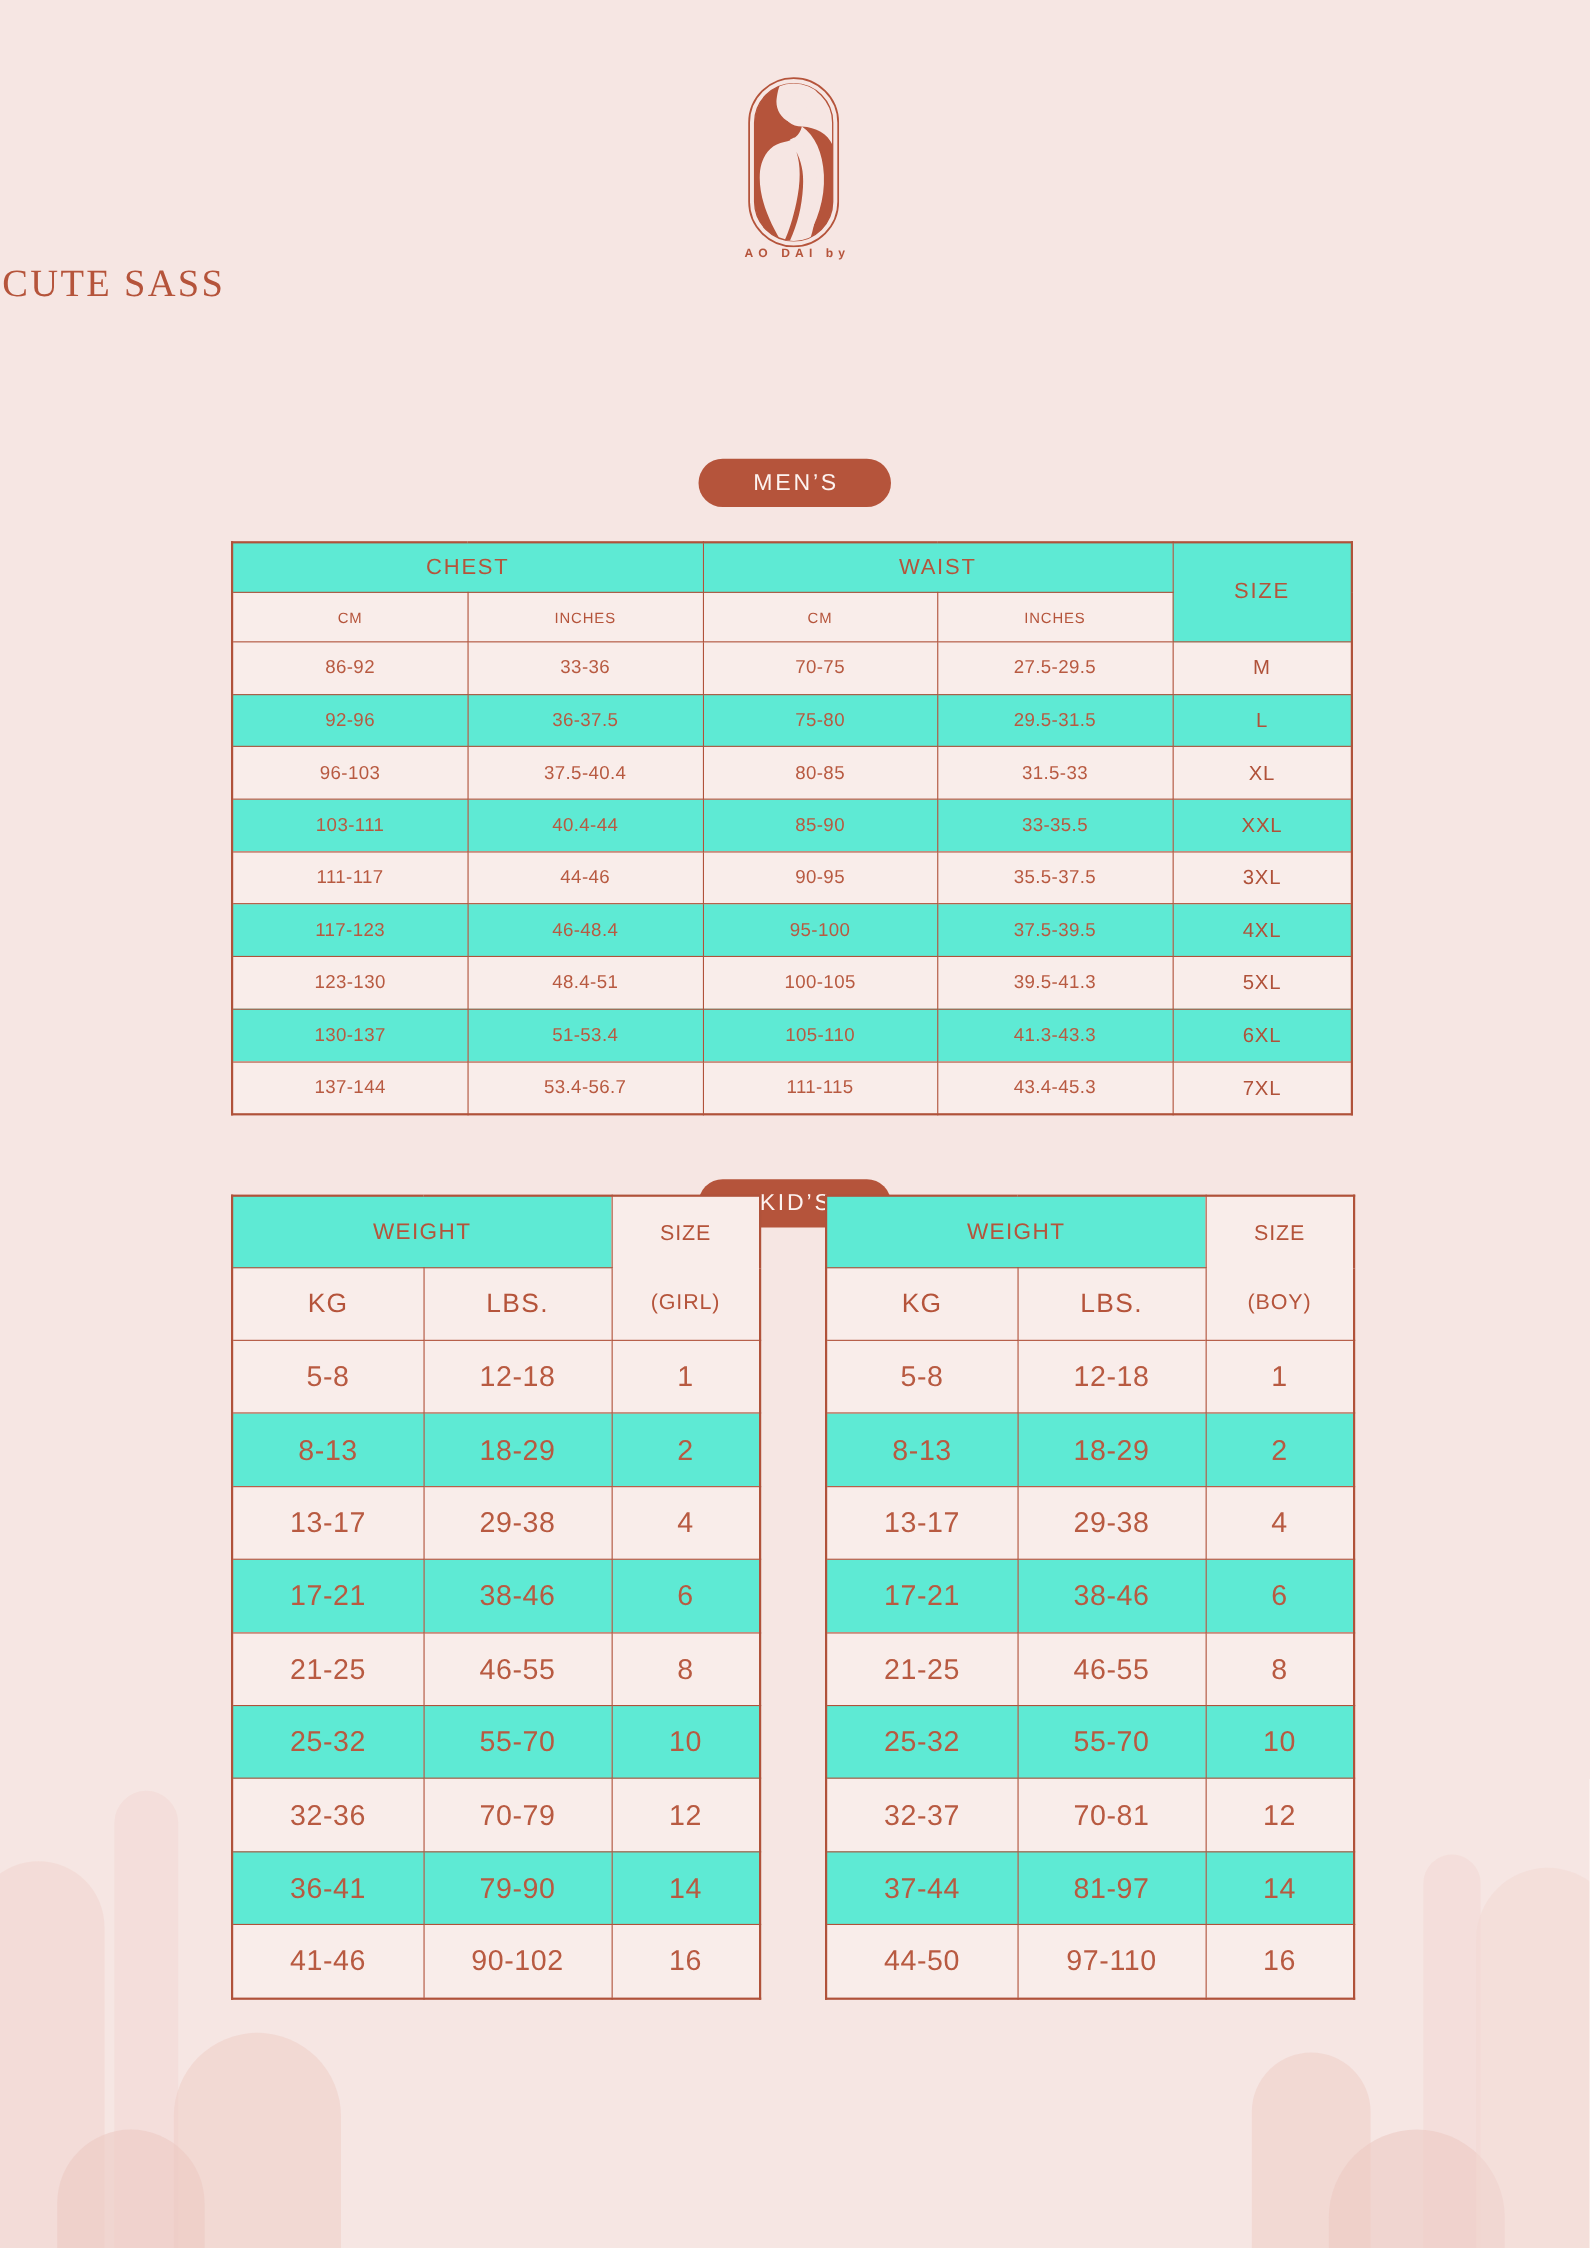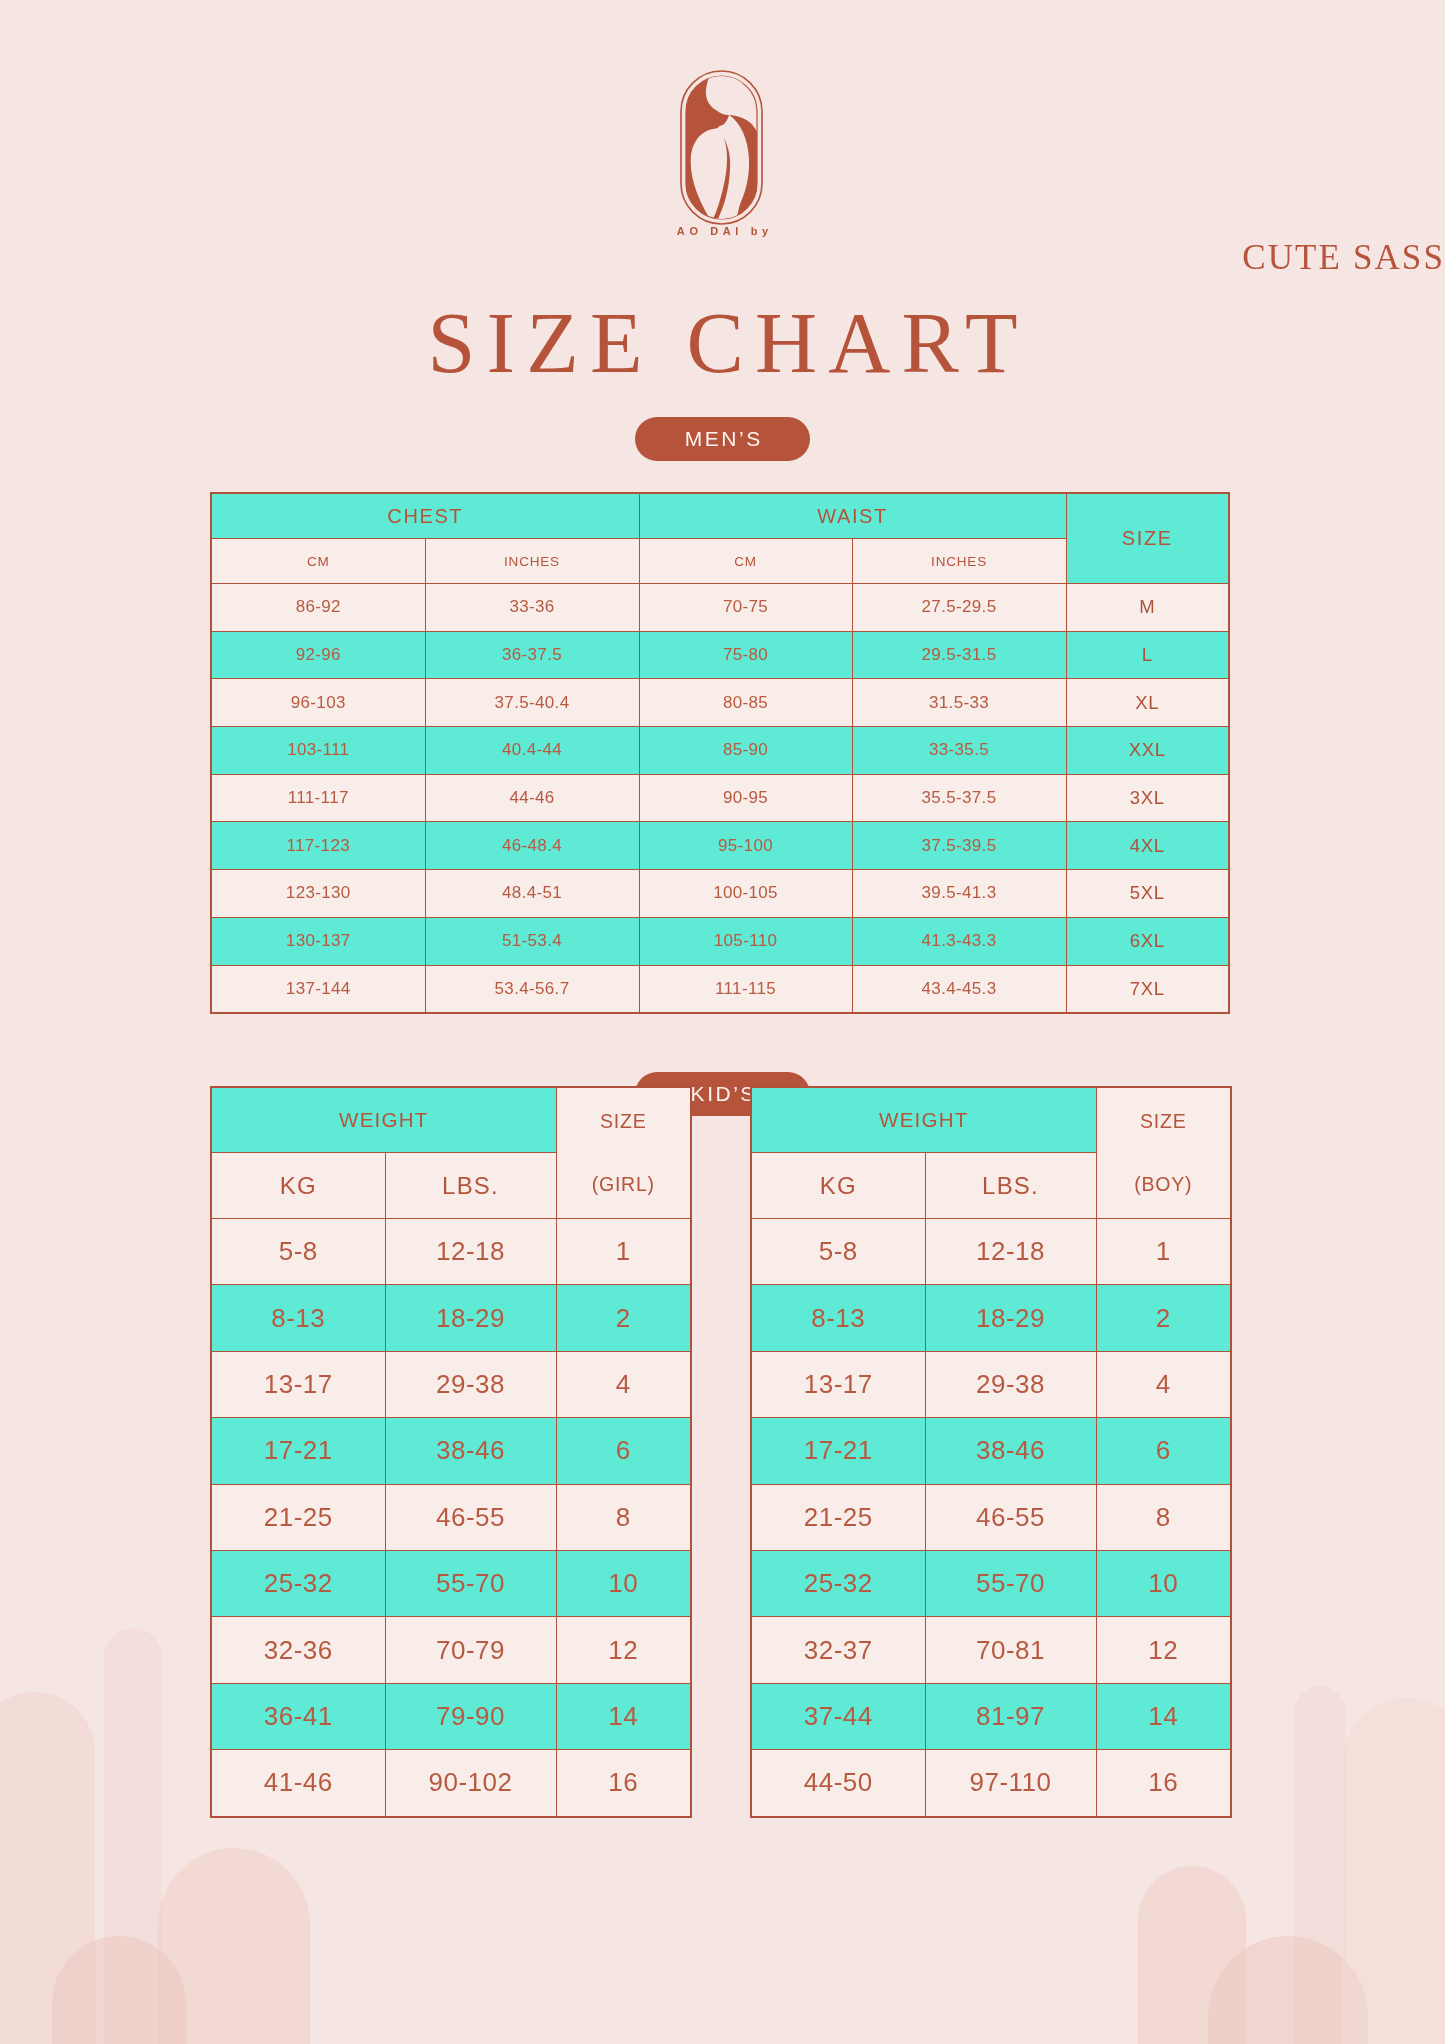--- a/index.html
+++ b/index.html
@@ -15,21 +15,21 @@
   
   .logo-wrap{position:absolute;left:680px;top:70px;width:83px;height:155px;}
   .brand-tagline{
     position:absolute;left:0;top:225px;width:100%;
     text-align:center;color:#b5543b;
     font-size:11px;letter-spacing:0.42em;text-indent:0.42em;
     font-weight:bold;
   }
   .brand-name{
     position:absolute;left:0;top:238px;width:100%;
-    text-align:right;color:#b5543b;
+    text-align:left;color:#b5543b;
     font-family:"Liberation Serif", serif;
     font-size:35px;letter-spacing:0.06em;text-indent:0.06em;
     font-weight:400;
   }
   
   .page-title{
     position:absolute;left:0;top:300px;width:100%;
     text-align:center;color:#b5543b;
     font-family:"Liberation Serif", serif;
     font-size:86px;line-height:1;
@@ -105,21 +105,20 @@
         <path fill="#f6e6e3" d="M30,6 C45,-1 61,6 65,19 C56,14 46,14 40,20 C33,27 33,35 38,41 C29,37 25,28 26,20 C27,13 28,9 30,6 Z"></path>
         <circle cx="47" cy="31" r="7" fill="#f6e6e3"></circle>
         <path fill="#f6e6e3" d="M38,57 C46,65 50,77 49,91 C48,109 42,131 33,149 H56 C63,128 65,104 61,84 C58,70 50,61 42,55 Z"></path>
         <path fill="#b5543b" d="M44,68 C48,80 48,96 44,114 C41,128 37,141 33,149 H38 C45,134 49,118 50,100 C51,86 48,76 44,68 Z"></path>
       </g>
     </svg>
   </div>
   <div class="brand-tagline">AO DAI by</div>
   <div class="brand-name">CUTE SASS</div>
 
-  <div class="page-title">SIZE CHART</div>
 
   <div class="badge badge-mens">MEN’S</div>
 
   <table class="size-table mens">
     <colgroup>
       <col style="width:214px">
         <col style="width:214px">
         <col style="width:213px">
         <col style="width:214px">
         <col style="width:163px">

